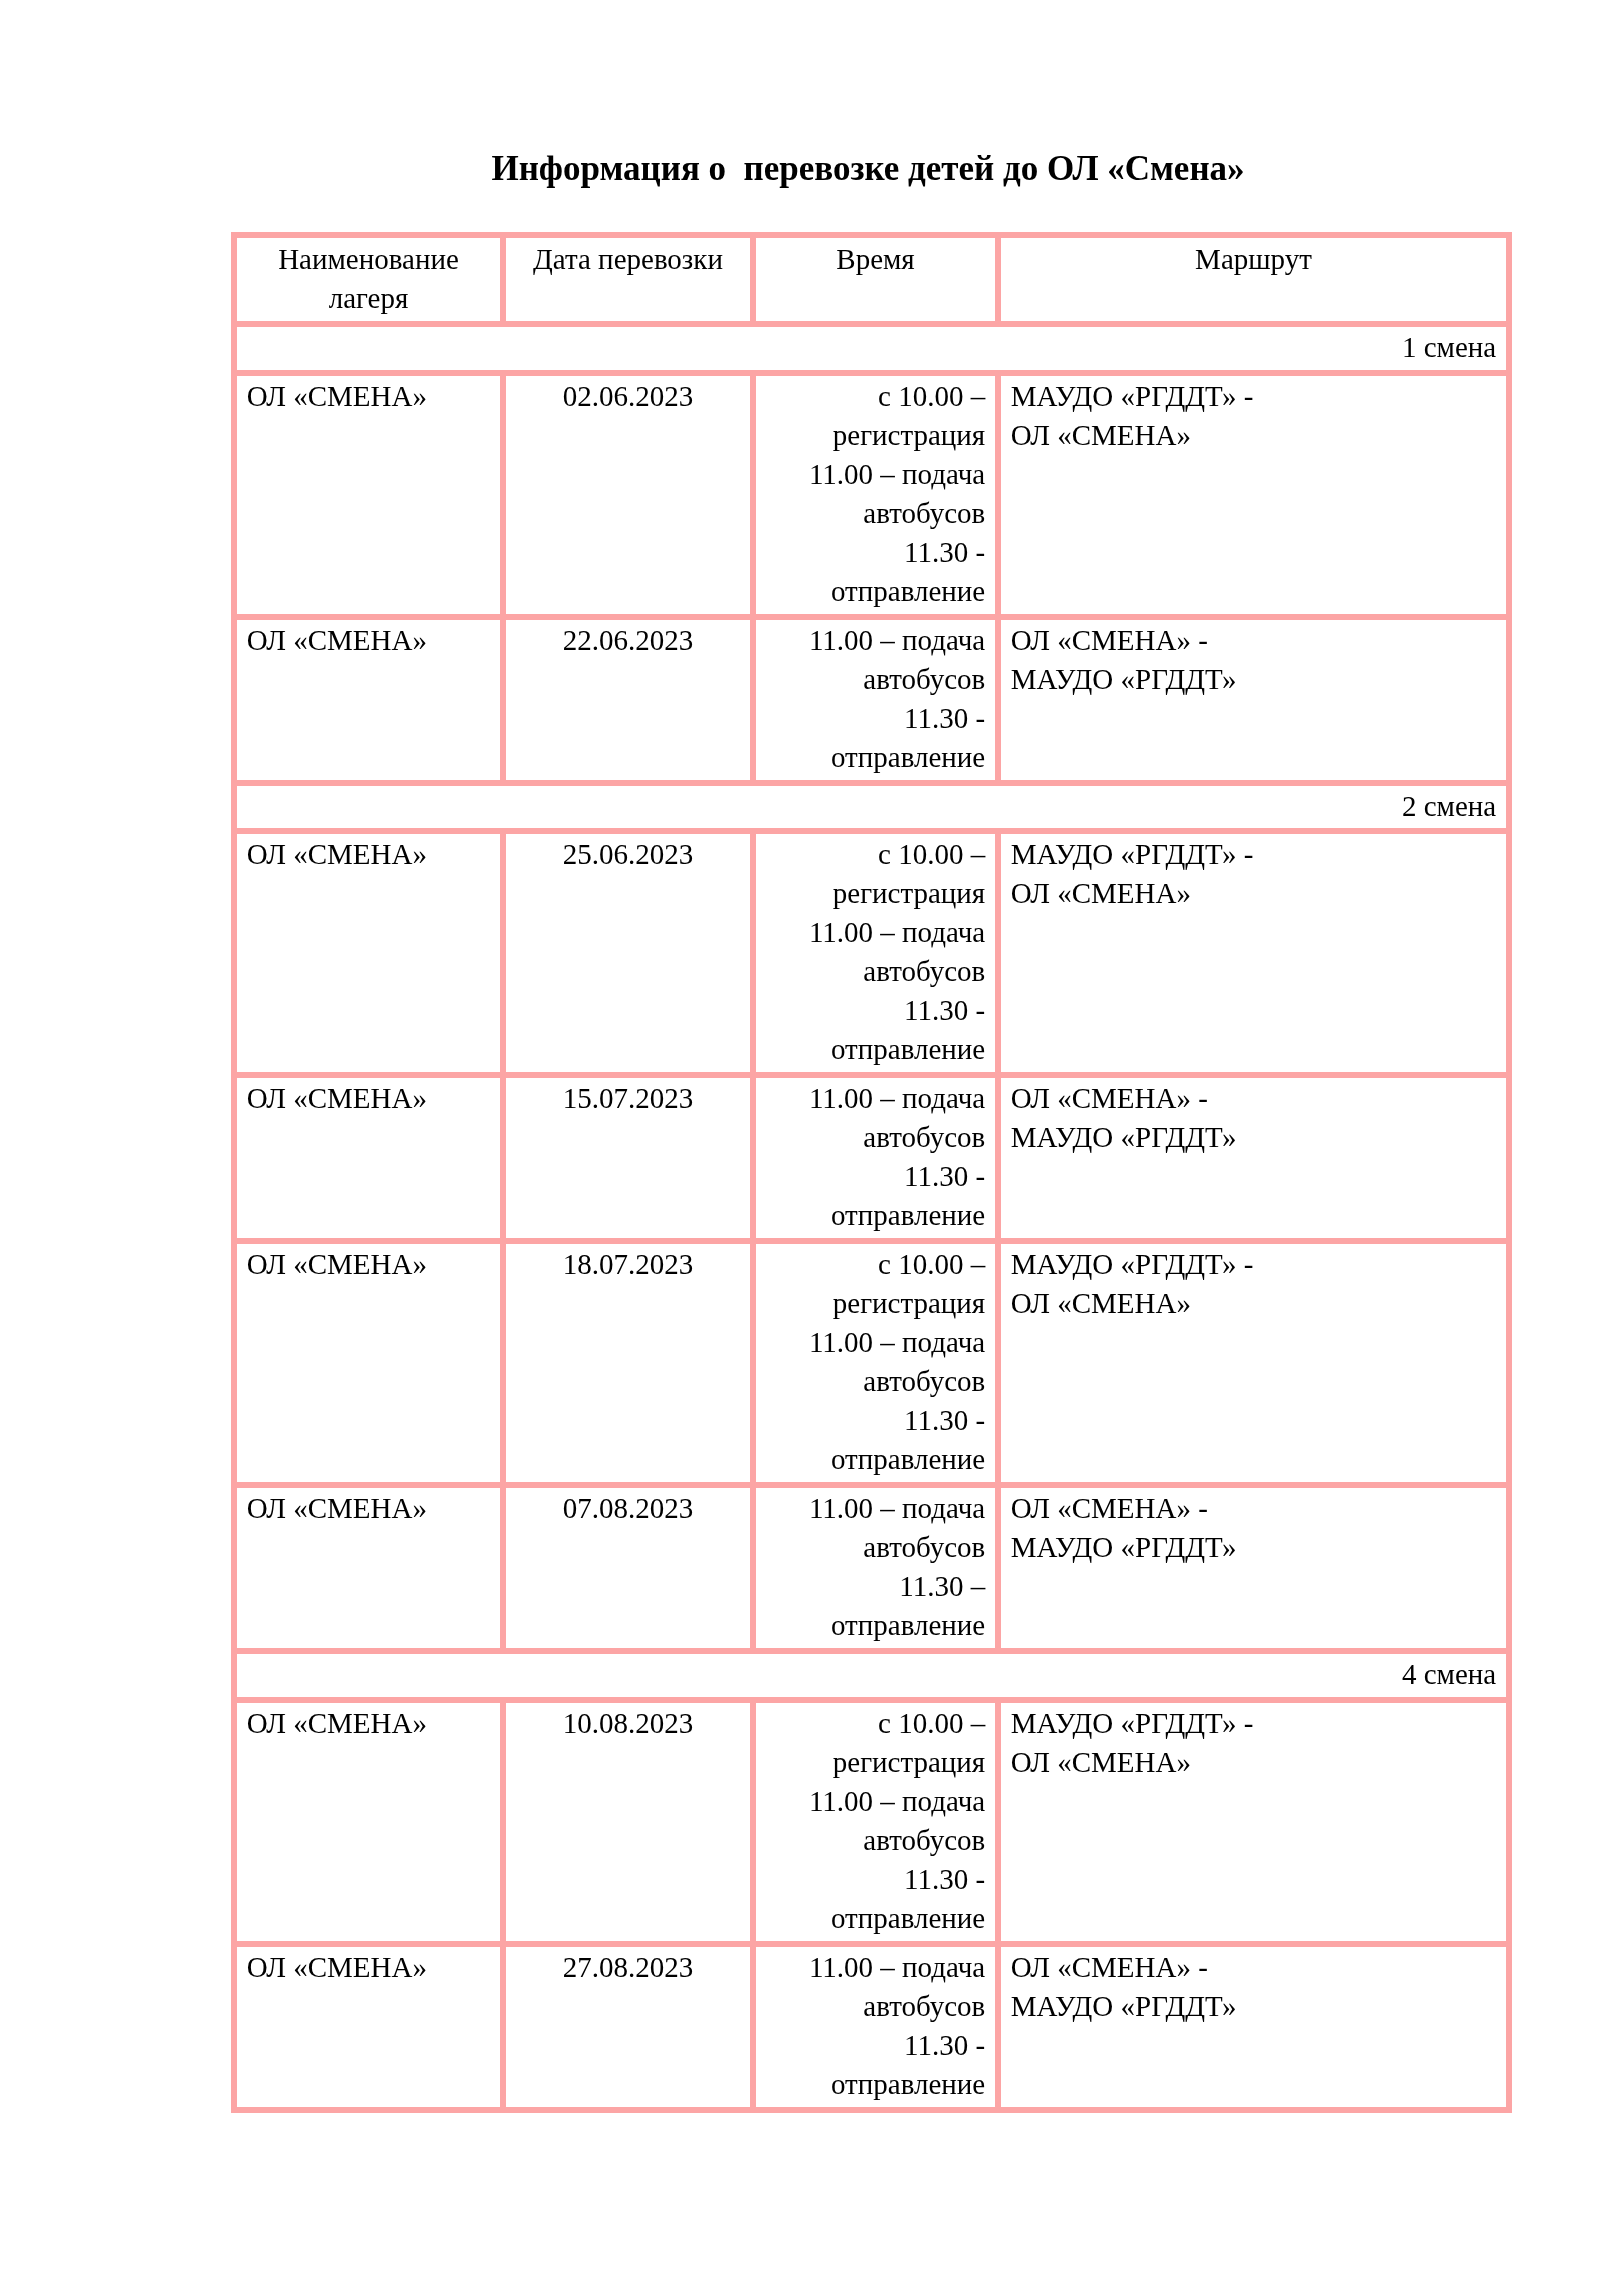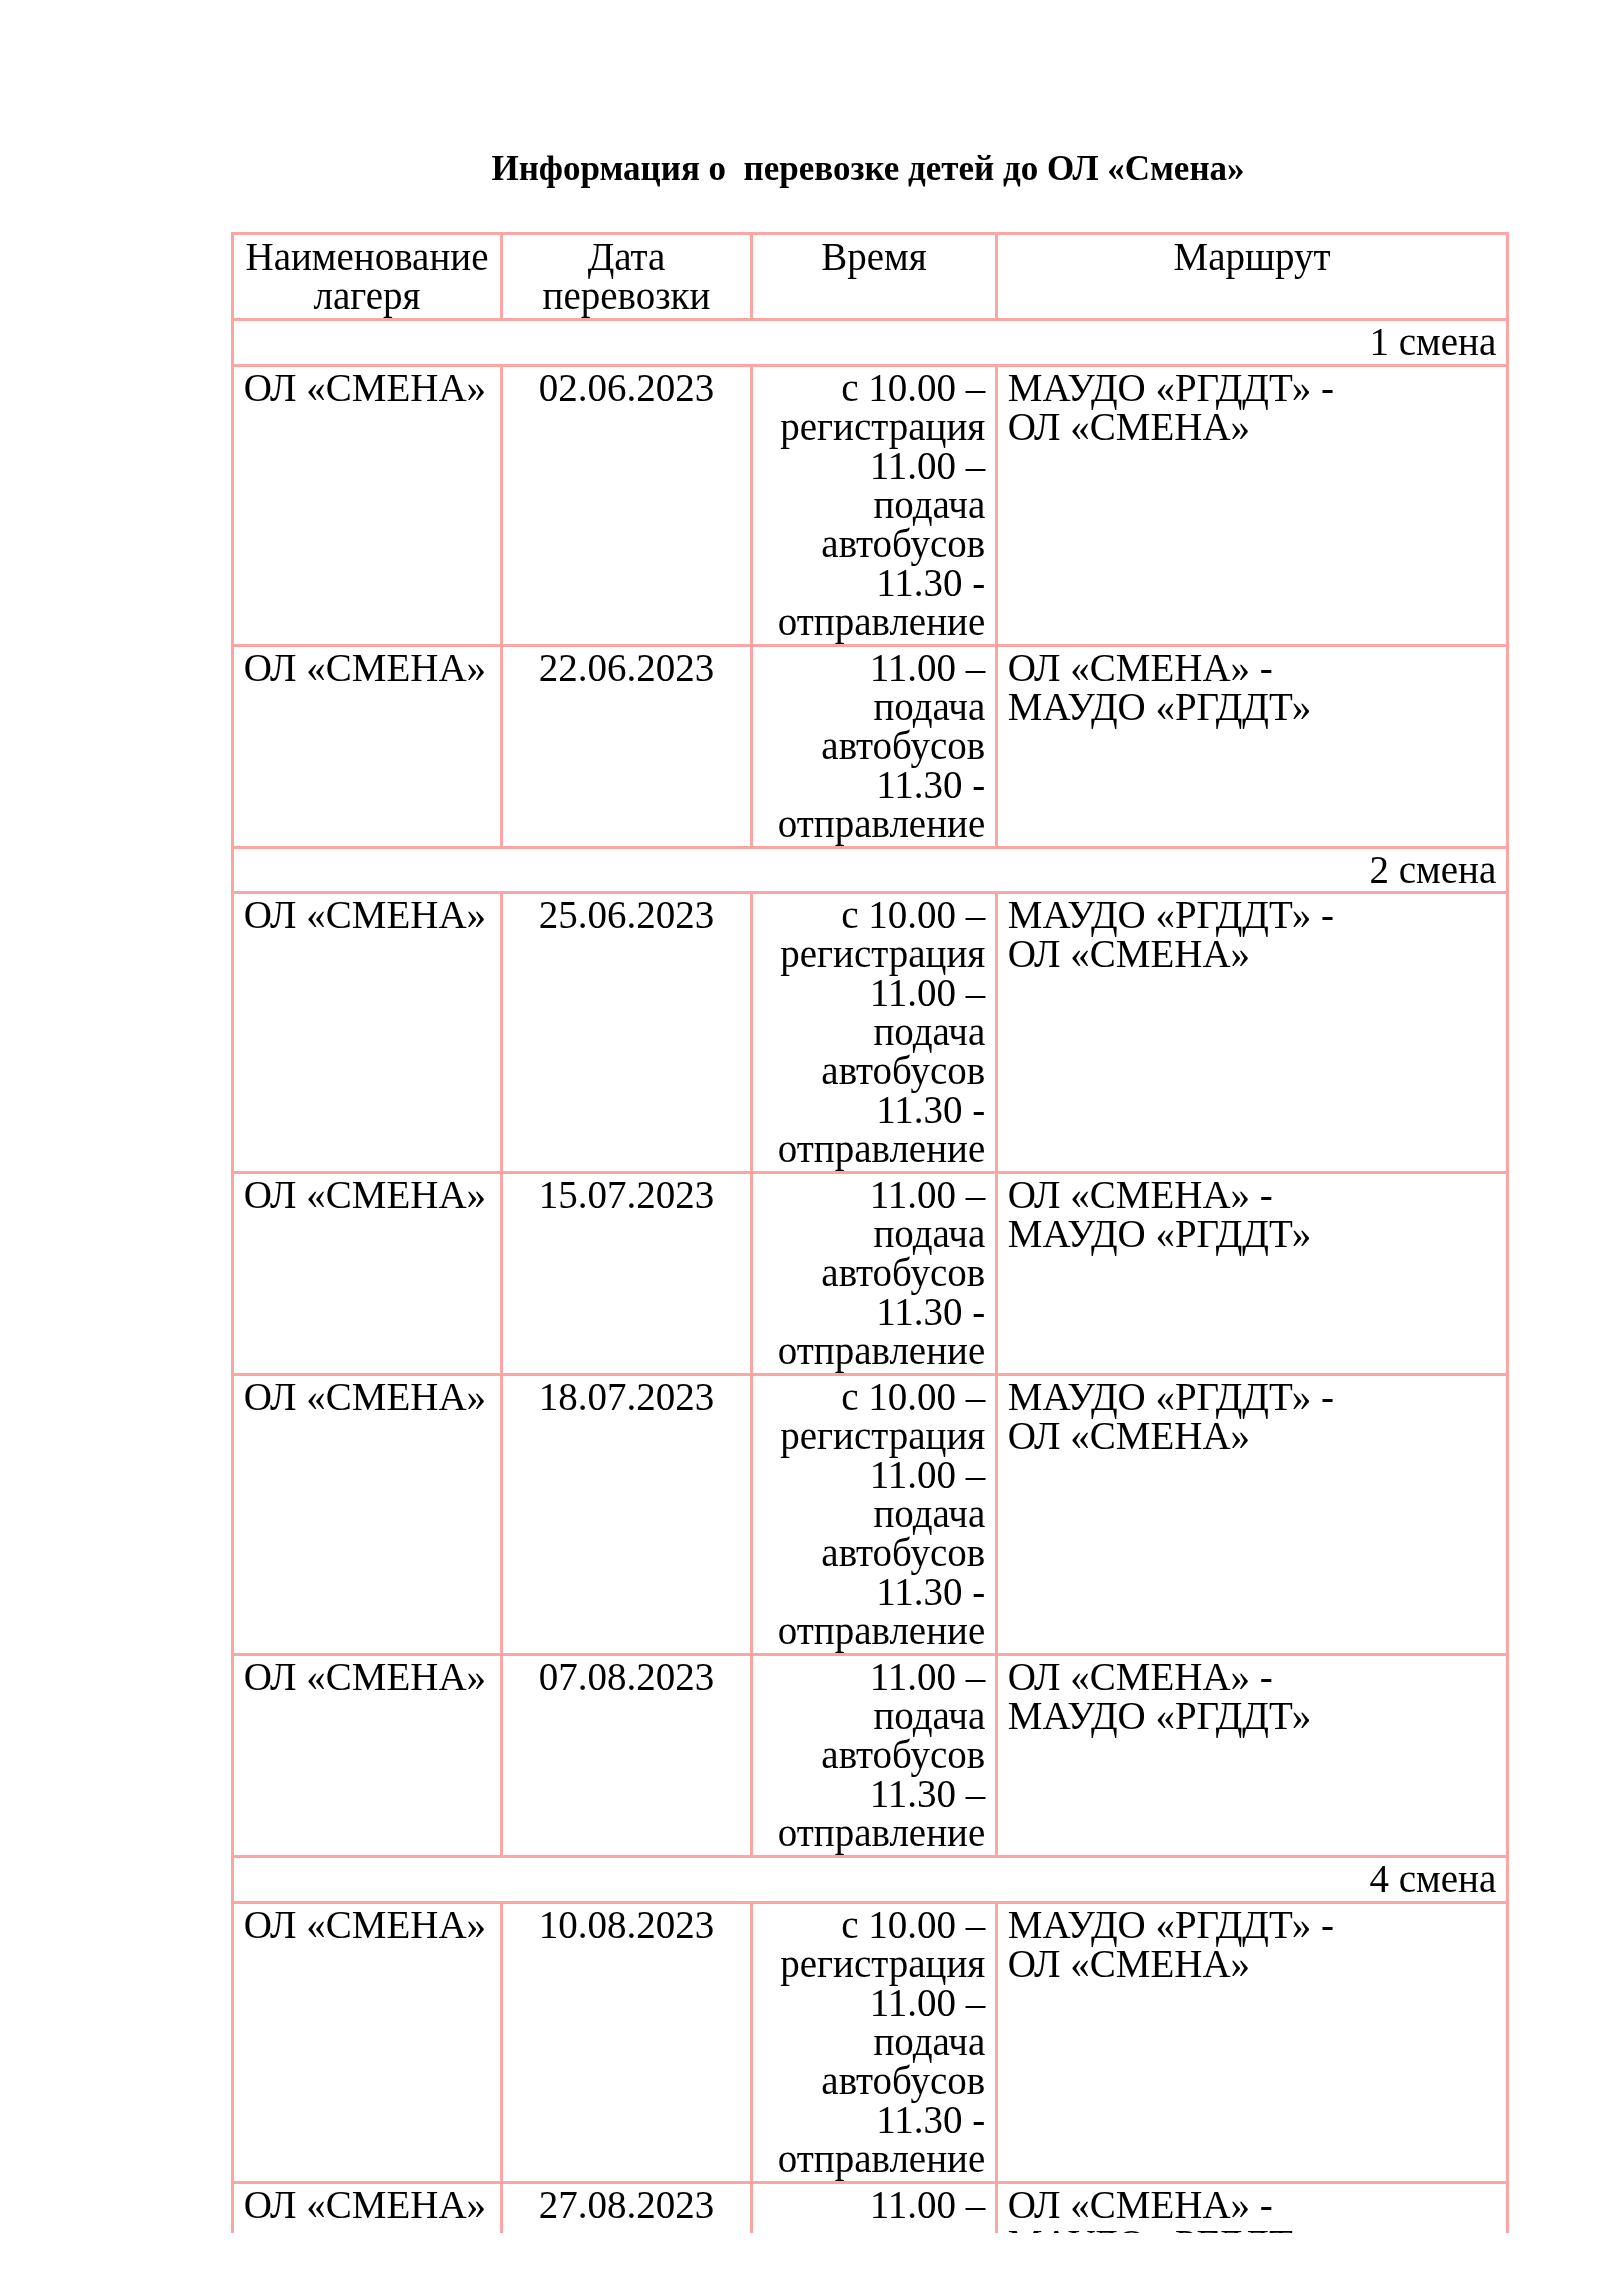--- a/index.html
+++ b/index.html
@@ -36,22 +36,22 @@
     white-space: pre-wrap; 
   }
   table.schedule {
     margin-top: 36px;
     width: 1274px;
     border-collapse: collapse;
     table-layout: fixed;
   }
   table.schedule th,
   table.schedule td {
-    border: 3px solid #fca5a5;
-    font-size: 39px;
+    border: 6px solid #fca5a5;
+    font-size: 29px;
     line-height: 39px;
     font-weight: normal;
     vertical-align: top;
     padding: 1px 9.8px 2.9px 9.8px;
     white-space: pre-line; 
     overflow: hidden;
   }
   table.schedule th {
     text-align: center;
     padding-top: 2px;

